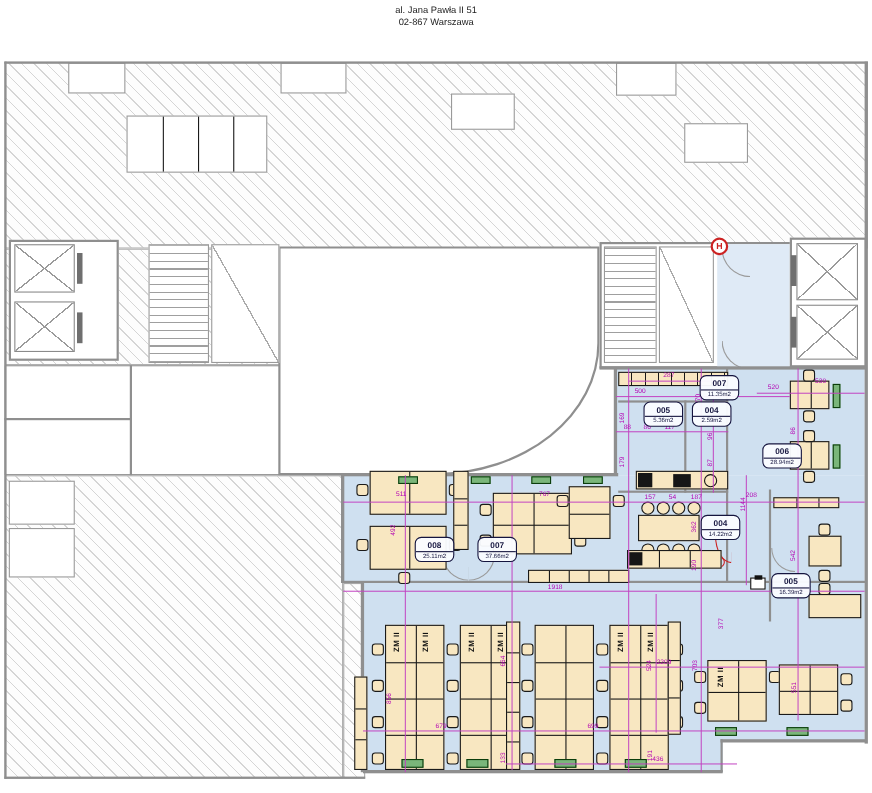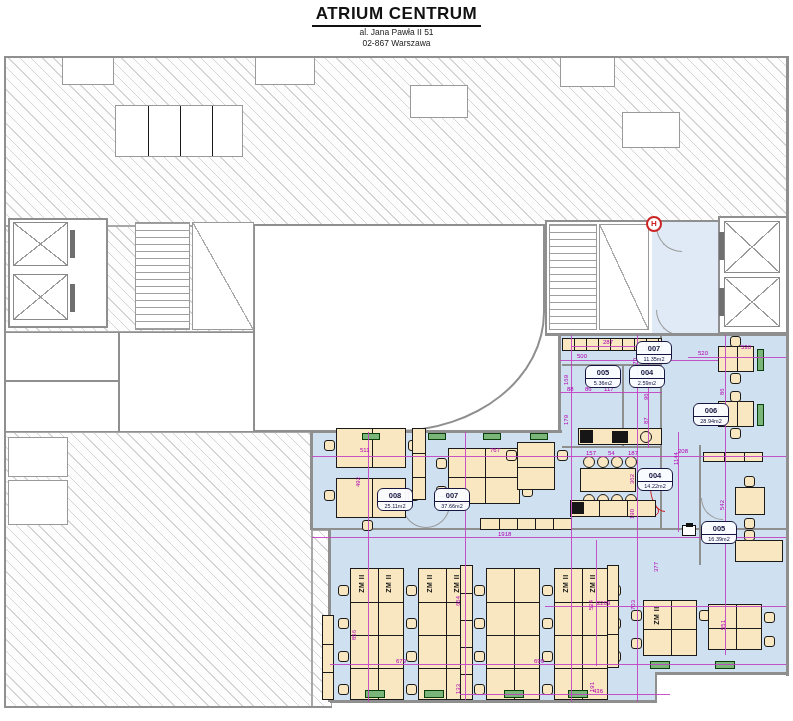--- a/index.html
+++ b/index.html
@@ -55,21 +55,20 @@
        color:#cc2222;font-size:8px;font-weight:bold;text-align:center;line-height:12px;z-index:7;background:#fff;}
   .prn{border:1px solid #111;background:#fff;}
   .prn:before{content:"";position:absolute;left:3px;top:-3px;width:7px;height:4px;background:#111;}
 </style>
 </head>
 <body>
 
 <div class="page">
 
   <div class="hdr">
-    <div class="t">ATRIUM CENTRUM</div>
     <div class="a">al. Jana Pawła II 51</div>
     <div class="a">02-867 Warszawa</div>
   </div>
 
   <div class="abs" style="left:0;top:0;width:793px;height:721px;">
 
     <div class="abs hatch" style="left:4px;top:56px;width:785px;height:170px;"></div>
     <div class="abs hatch" style="left:4px;top:226px;width:252px;height:106px;"></div>
     <div class="abs hatch" style="left:4px;top:432px;width:308px;height:276px;"></div>
     <div class="abs hatch" style="left:312px;top:530px;width:20px;height:178px;"></div>

